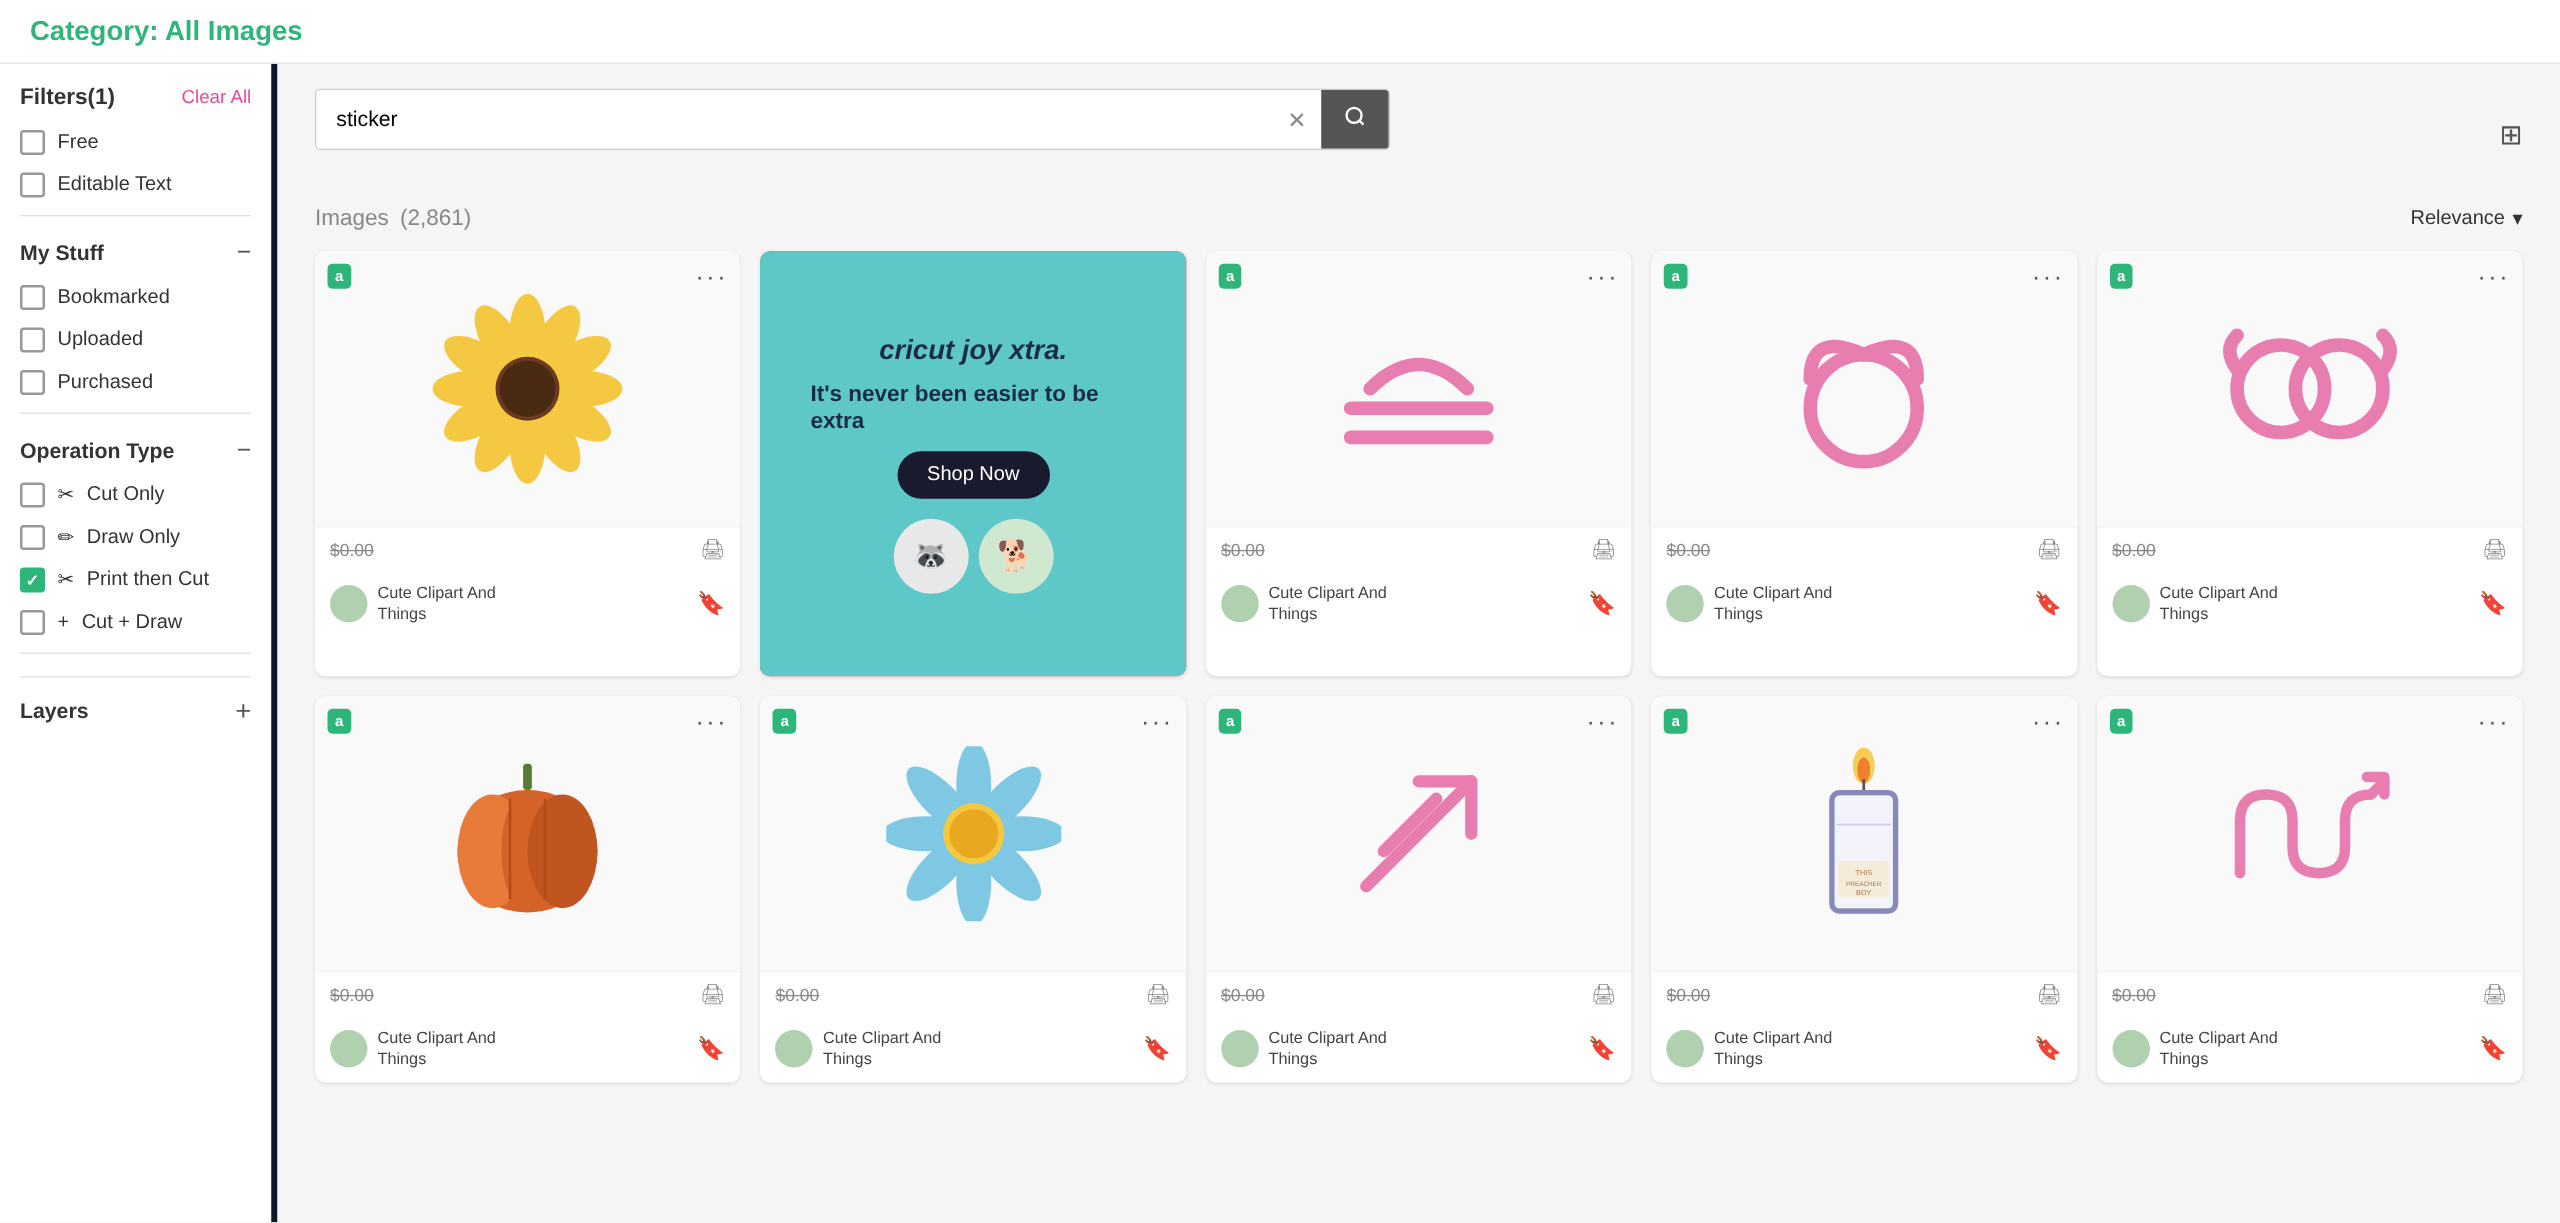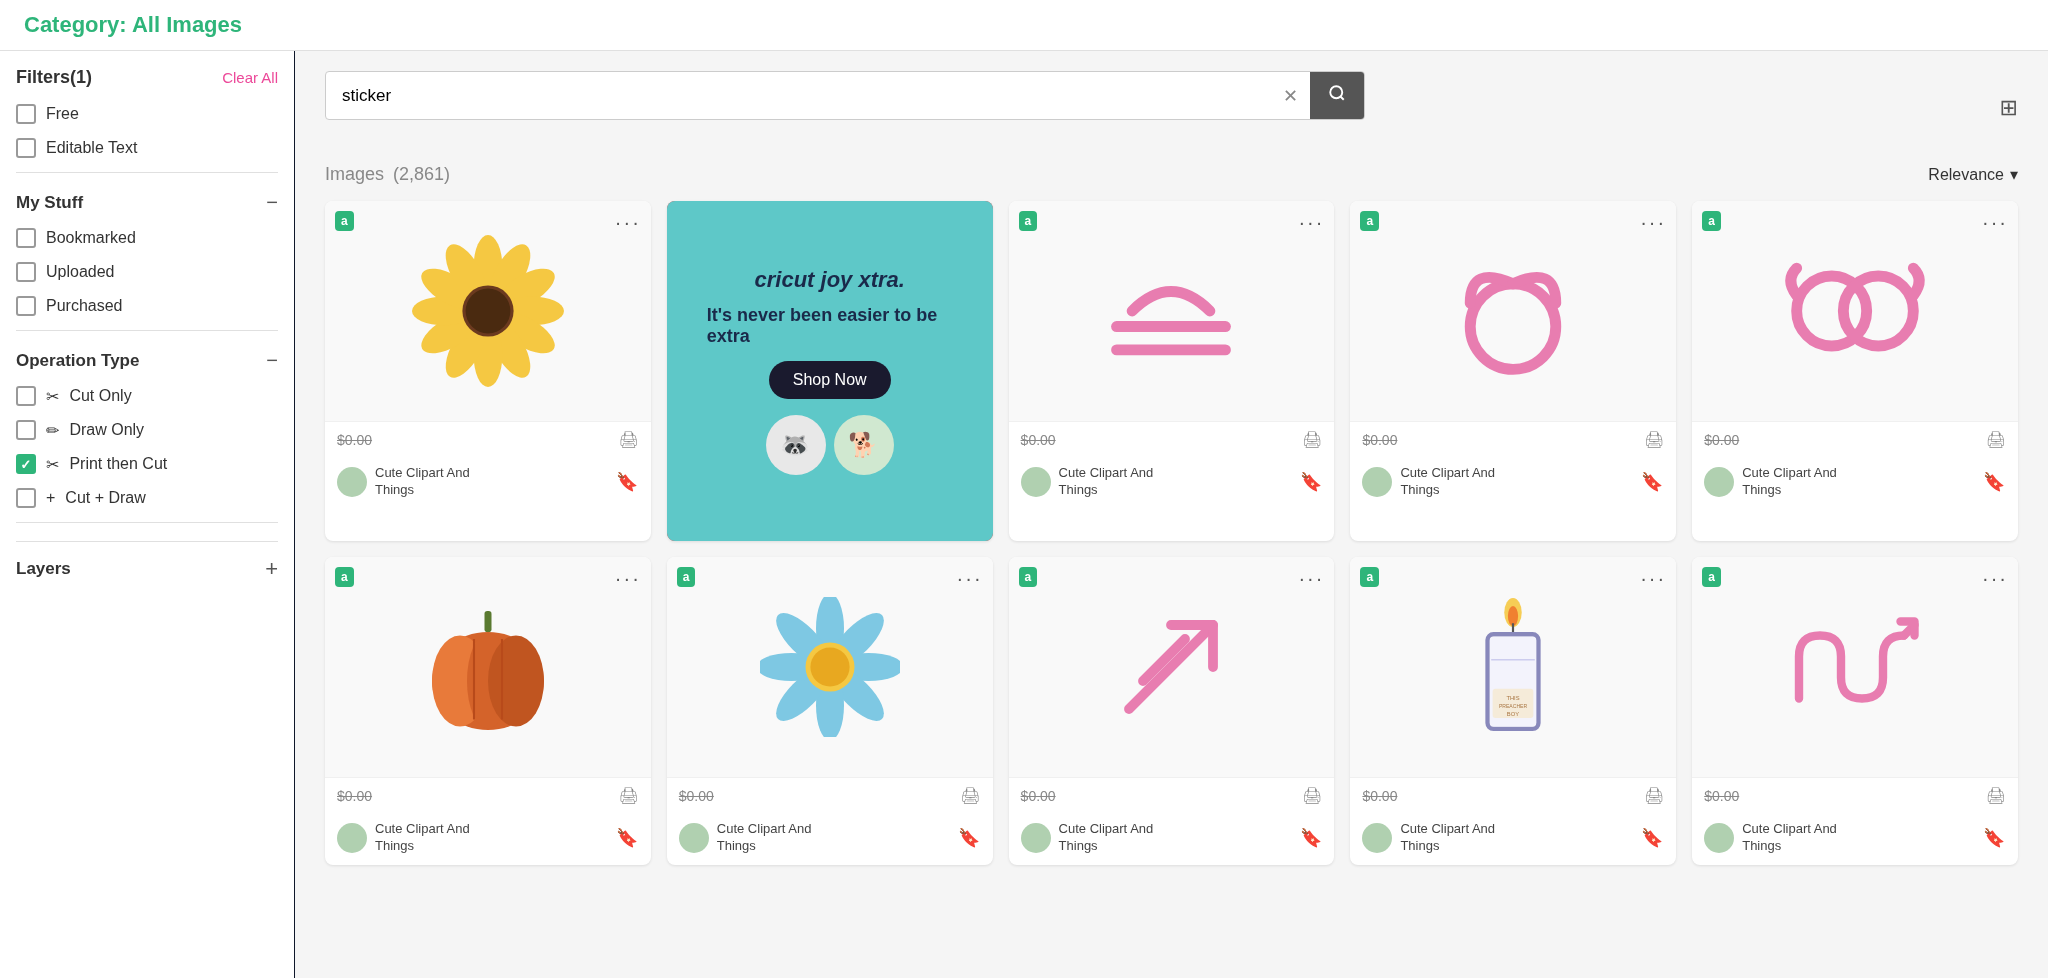--- a/index.html
+++ b/index.html
@@ -6,21 +6,21 @@
     body { font-family: -apple-system, BlinkMacSystemFont, 'Segoe UI', sans-serif; background: #f5f5f5; color: #333; overflow: hidden; }
 
     .app-container { display: flex; flex-direction: column; height: 978px; width: 2048px; }
 
     .top-bar { background: #fff; padding: 12px 24px; border-bottom: 1px solid #e0e0e0; }
     .category-title { color: #2eb57a; font-size: 22px; font-weight: 600; }
 
     .main-content { display: flex; flex: 1; overflow: hidden; }
 
     
-    .sidebar { width: 295px; background: #fff; border-right: 1px solid #0f172a; overflow-y: auto; padding: 16px; flex-shrink: 0; }
+    .sidebar { width: 222px; background: #fff; border-right: 5px solid #0f172a; overflow-y: auto; padding: 16px; flex-shrink: 0; }
 
     .filters-header { display: flex; justify-content: space-between; align-items: center; margin-bottom: 16px; }
     .filters-title { font-size: 18px; font-weight: 600; }
     .clear-all { color: #ec4899; font-size: 15px; cursor: pointer; }
 
     .filter-item { display: flex; align-items: center; gap: 10px; margin-bottom: 14px; cursor: pointer; }
     .filter-item label { font-size: 16px; cursor: pointer; }
 
     .checkbox { width: 20px; height: 20px; border: 2px solid #999; border-radius: 3px; display: flex; align-items: center; justify-content: center; flex-shrink: 0; background: #fff; }
     .checkbox.checked { background: #2eb57a; border-color: #2eb57a; }
@@ -34,21 +34,21 @@
 
     .filter-icon { font-size: 16px; }
 
     .layers-section { display: flex; justify-content: space-between; align-items: center; margin-top: 18px; padding-top: 14px; border-top: 1px solid #e0e0e0; }
     .layers-title { font-size: 17px; font-weight: 600; }
     .layers-add { font-size: 22px; color: #555; cursor: pointer; }
 
     
     .content-area { flex: 1; overflow-y: auto; padding: 20px 30px; background: #f5f5f5; }
 
-    .search-bar { display: flex; align-items: center; gap: 0; margin-bottom: 24px; background: #fff; border: 1px solid #ccc; border-radius: 4px; overflow: hidden; width: 1040px; }
+    .search-bar { display: flex; align-items: center; gap: 0; margin-bottom: 24px; background: #fff; border: 1px solid #ccc; border-radius: 4px; overflow: hidden; width: 860px; }
     .search-input { flex: 1; border: none; outline: none; padding: 12px 16px; font-size: 17px; background: transparent; }
     .search-clear { background: none; border: none; cursor: pointer; padding: 0 12px; font-size: 18px; color: #888; }
     .search-button { background: #555; border: none; cursor: pointer; padding: 12px 18px; color: #fff; font-size: 18px; }
 
     .results-header { display: flex; justify-content: space-between; align-items: center; margin-bottom: 16px; }
     .results-count { font-size: 18px; font-weight: 500; }
     .results-count span { color: #888; font-weight: 400; }
 
     .images-grid { display: grid; grid-template-columns: repeat(5, 1fr); gap: 16px; }
 

